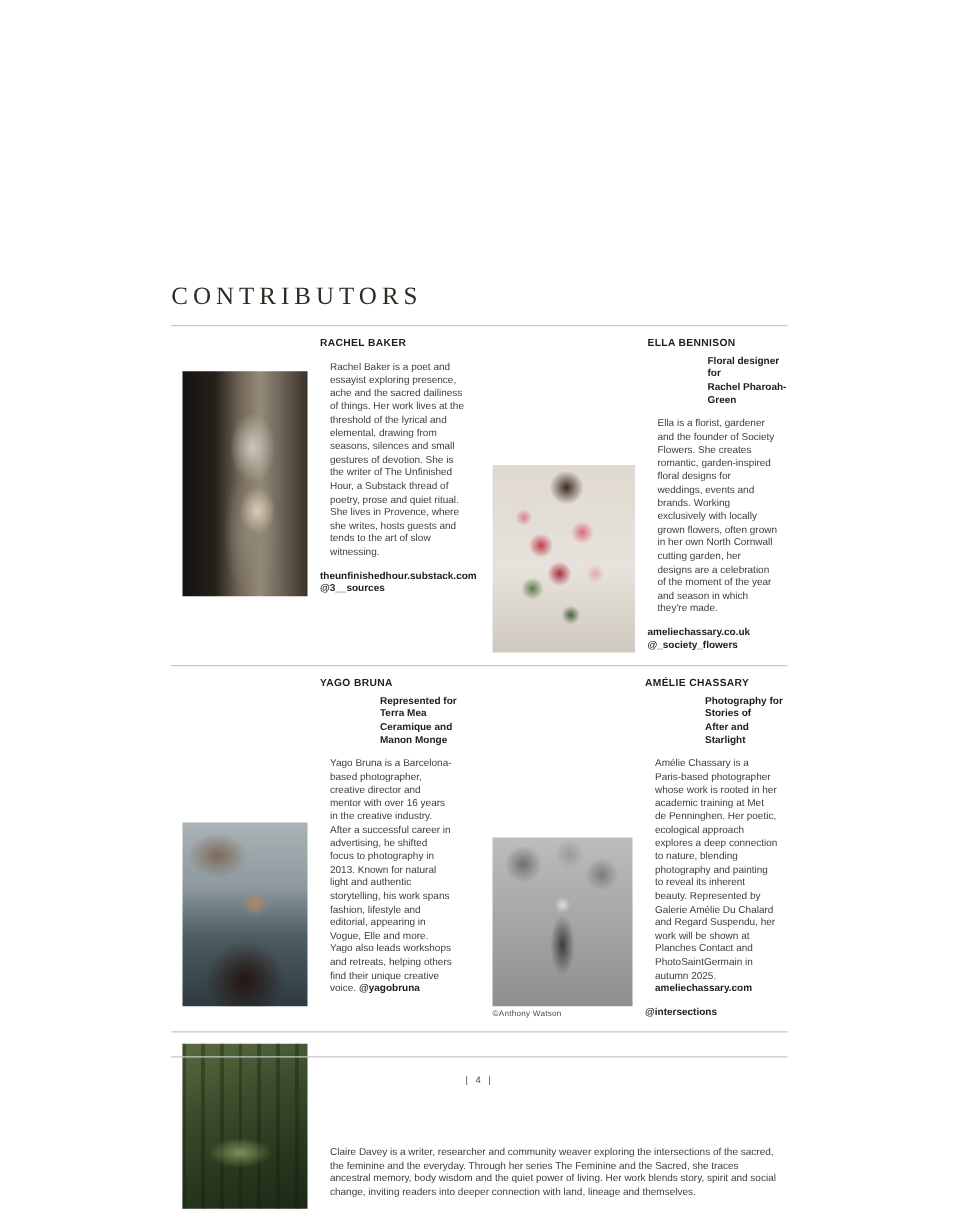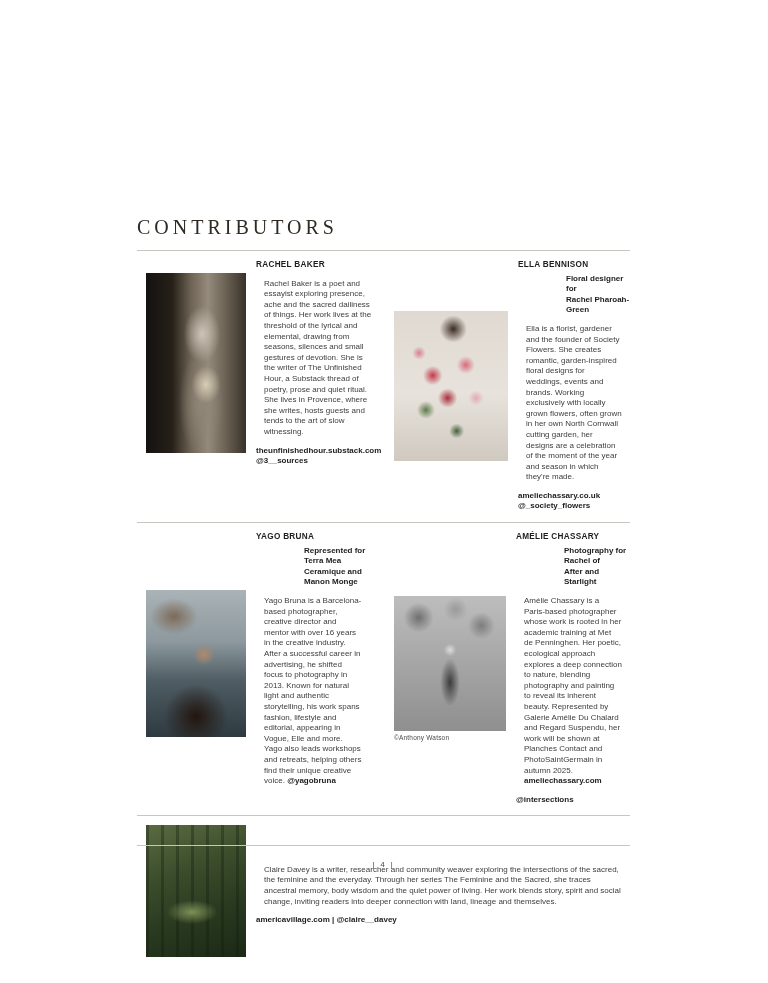--- a/index.html
+++ b/index.html
@@ -11,21 +11,21 @@
     width: 768px;
     height: 983px;
     background: #ffffff;
     margin: 0 auto;
     overflow: hidden;
   }
 
   .content {
     position: absolute;
     left: 137px;
-    top: 216px;
+    top: 226px;
     width: 493px;
   }
 
   .page-title {
     font-family: "Liberation Serif", serif;
     font-size: 20px;
     letter-spacing: 4px;
     color: #2f2a24;
     font-weight: 400;
   }
@@ -42,21 +42,21 @@
     padding-top: 9px;
     align-items: flex-start;
   }
 
   .divider {
     border: none;
     border-top: 1px solid #c9c6c1;
     margin-top: 10px;
   }
 
-  .card { display: flex; gap: 10px; align-items: center; padding-left: 9px; }
+  .card { display: flex; gap: 10px; align-items: flex-end; padding-left: 9px; }
   .card-left  { width: 233px; }
   .card-right { width: 245px; }
   .card-wide  { width: 493px; }
 
   .photo { flex: 0 0 auto; }
   .photo-rachel { width: 100px; height: 180px;
     background:
       radial-gradient(ellipse 26px 40px at 56% 34%, #cdc5b8 0%, rgba(205,197,184,0) 70%),
       radial-gradient(ellipse 20px 26px at 60% 62%, #d8cdb4 0%, rgba(216,205,180,0) 72%),
       radial-gradient(ellipse 30px 70px at 55% 72%, #8f8678 0%, rgba(143,134,120,0) 75%),
@@ -187,38 +187,37 @@
         </div>
       </div>
 
       <div class="card card-right">
         <div class="photo-col">
           <div class="photo photo-amelie"></div>
           <div class="credit">©Anthony Watson</div>
         </div>
         <div class="text">
           <div class="name">AMÉLIE CHASSARY</div>
-          <div class="role">Photography for Rachel of</div>
+          <div class="role">Photography for Stories of</div>
           <div class="role">After and Starlight</div>
           <p class="bio"><span>Amélie Chassary is a Paris-based photographer whose work is rooted in her academic training at Met de Penninghen. Her poetic, ecological approach explores a deep connection to nature, blending photography and painting to reveal its inherent beauty. Represented by Galerie Amélie Du Chalard and Regard Suspendu, her work will be shown at Planches Contact and PhotoSaintGermain in autumn 2025.</span> <span class="bold-inline">ameliechassary.com</span></p>
           <div class="link-line">@intersections</div>
         </div>
       </div>
 
     </div>
 
     <hr class="divider">
 
     <div class="row">
 
       <div class="card card-wide">
         <div class="photo photo-claire"></div>
         <div class="text">
           <p class="bio">Claire Davey is a writer, researcher and community weaver exploring the intersections of the sacred, the feminine and the everyday. Through her series The Feminine and the Sacred, she traces ancestral memory, body wisdom and the quiet power of living. Her work blends story, spirit and social change, inviting readers into deeper connection with land, lineage and themselves.</p>
-          <div class="link-line">americavillage.com | @claire__davey</div>
         </div>
       </div>
 
     </div>
 
   </div>
 
   <div class="footer">
     <span class="page-number">|  4  |</span>
   </div>

